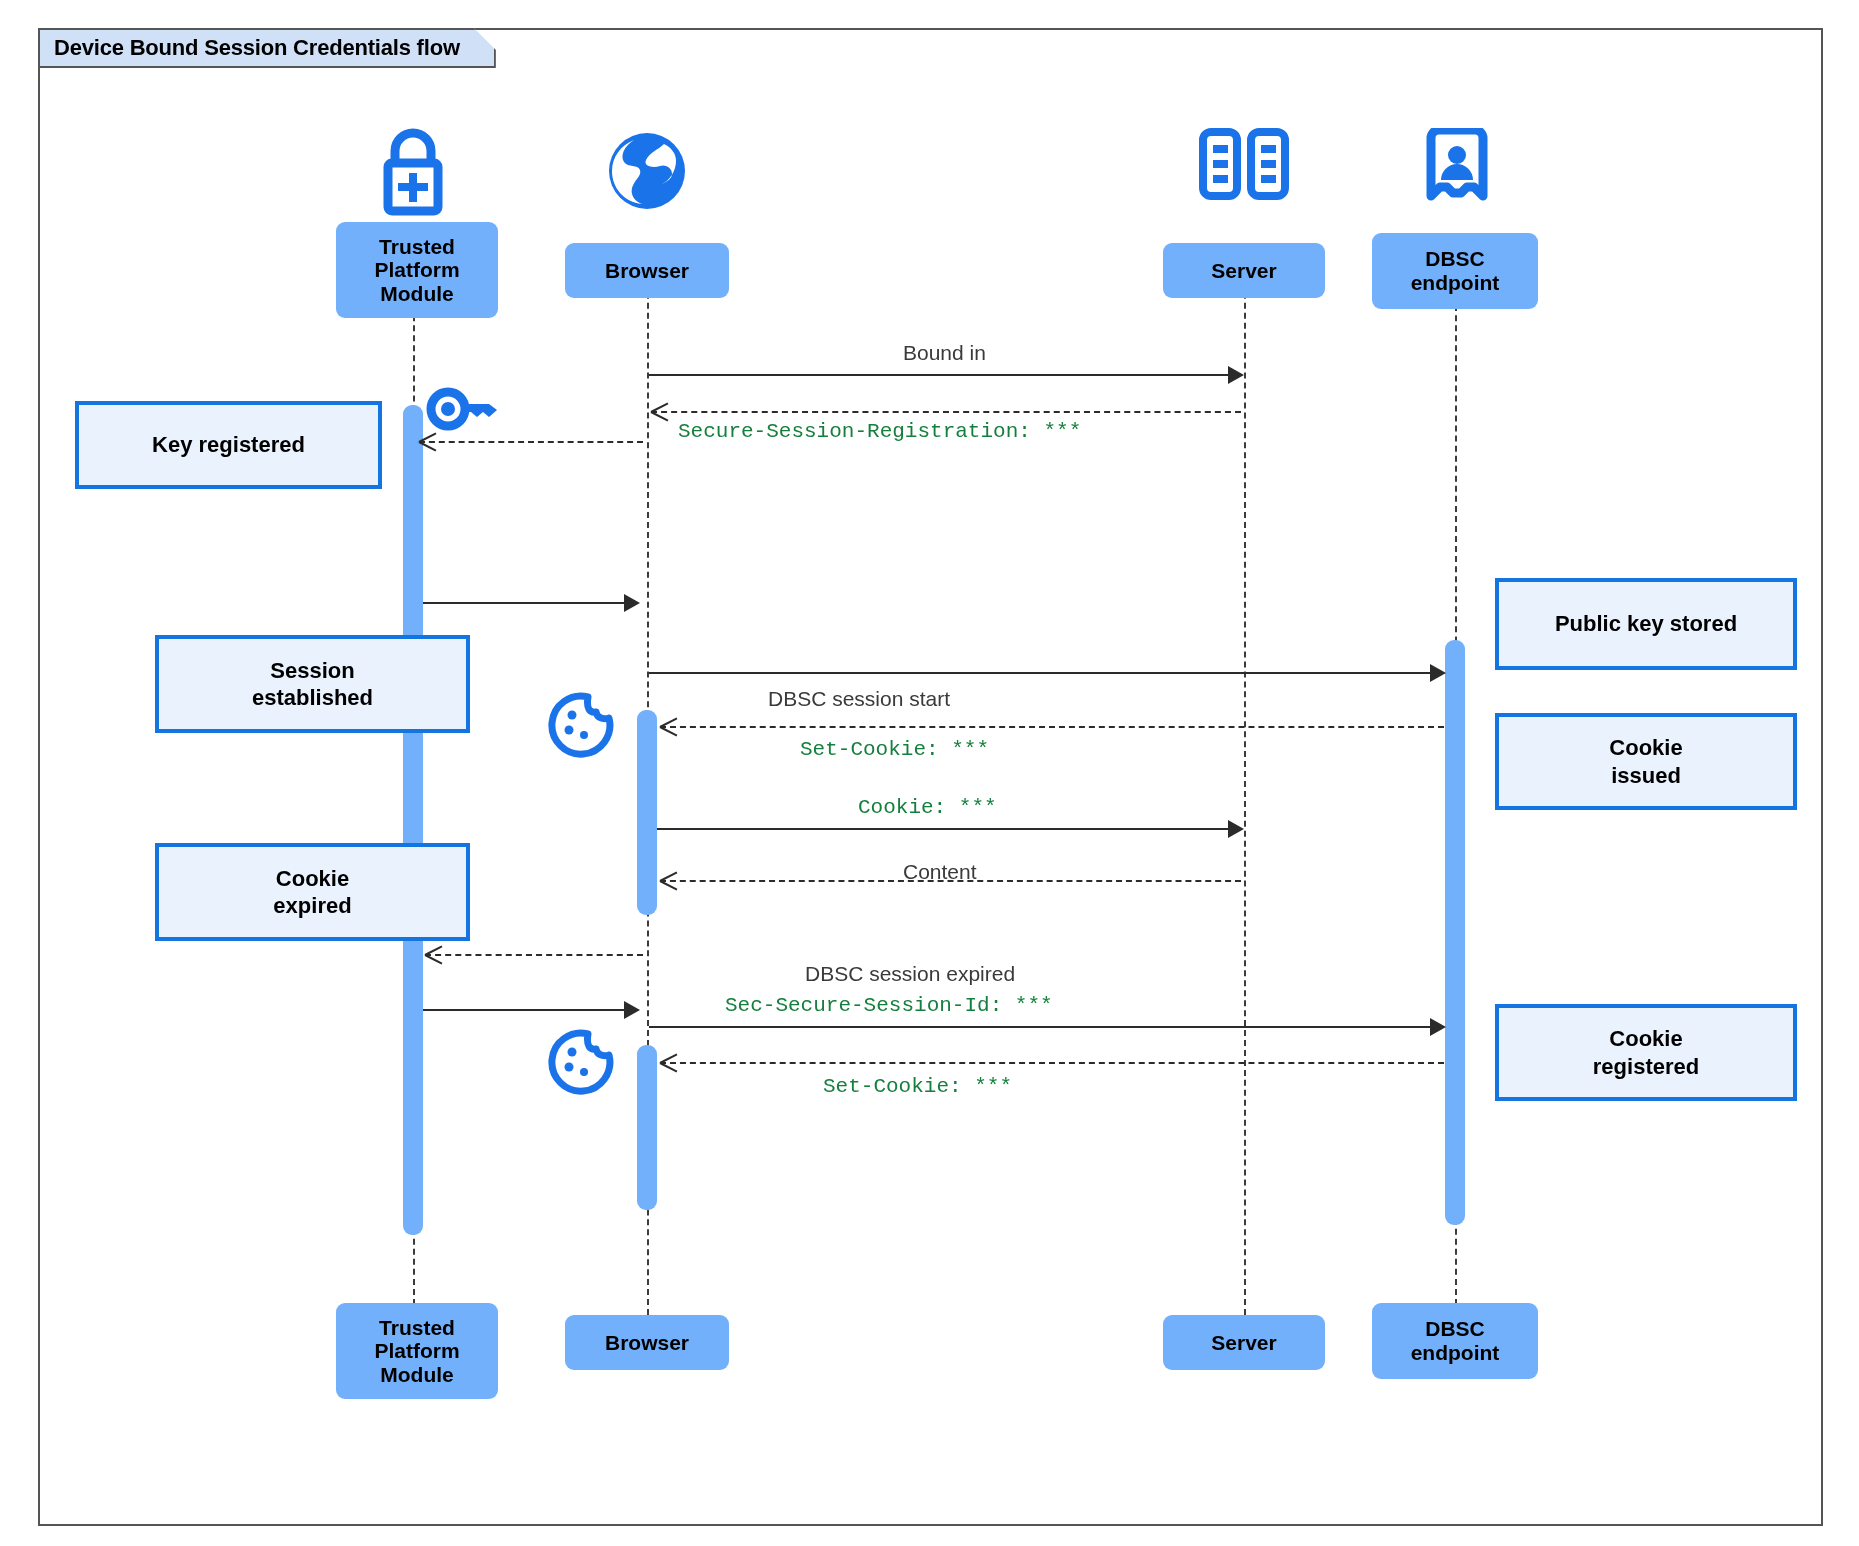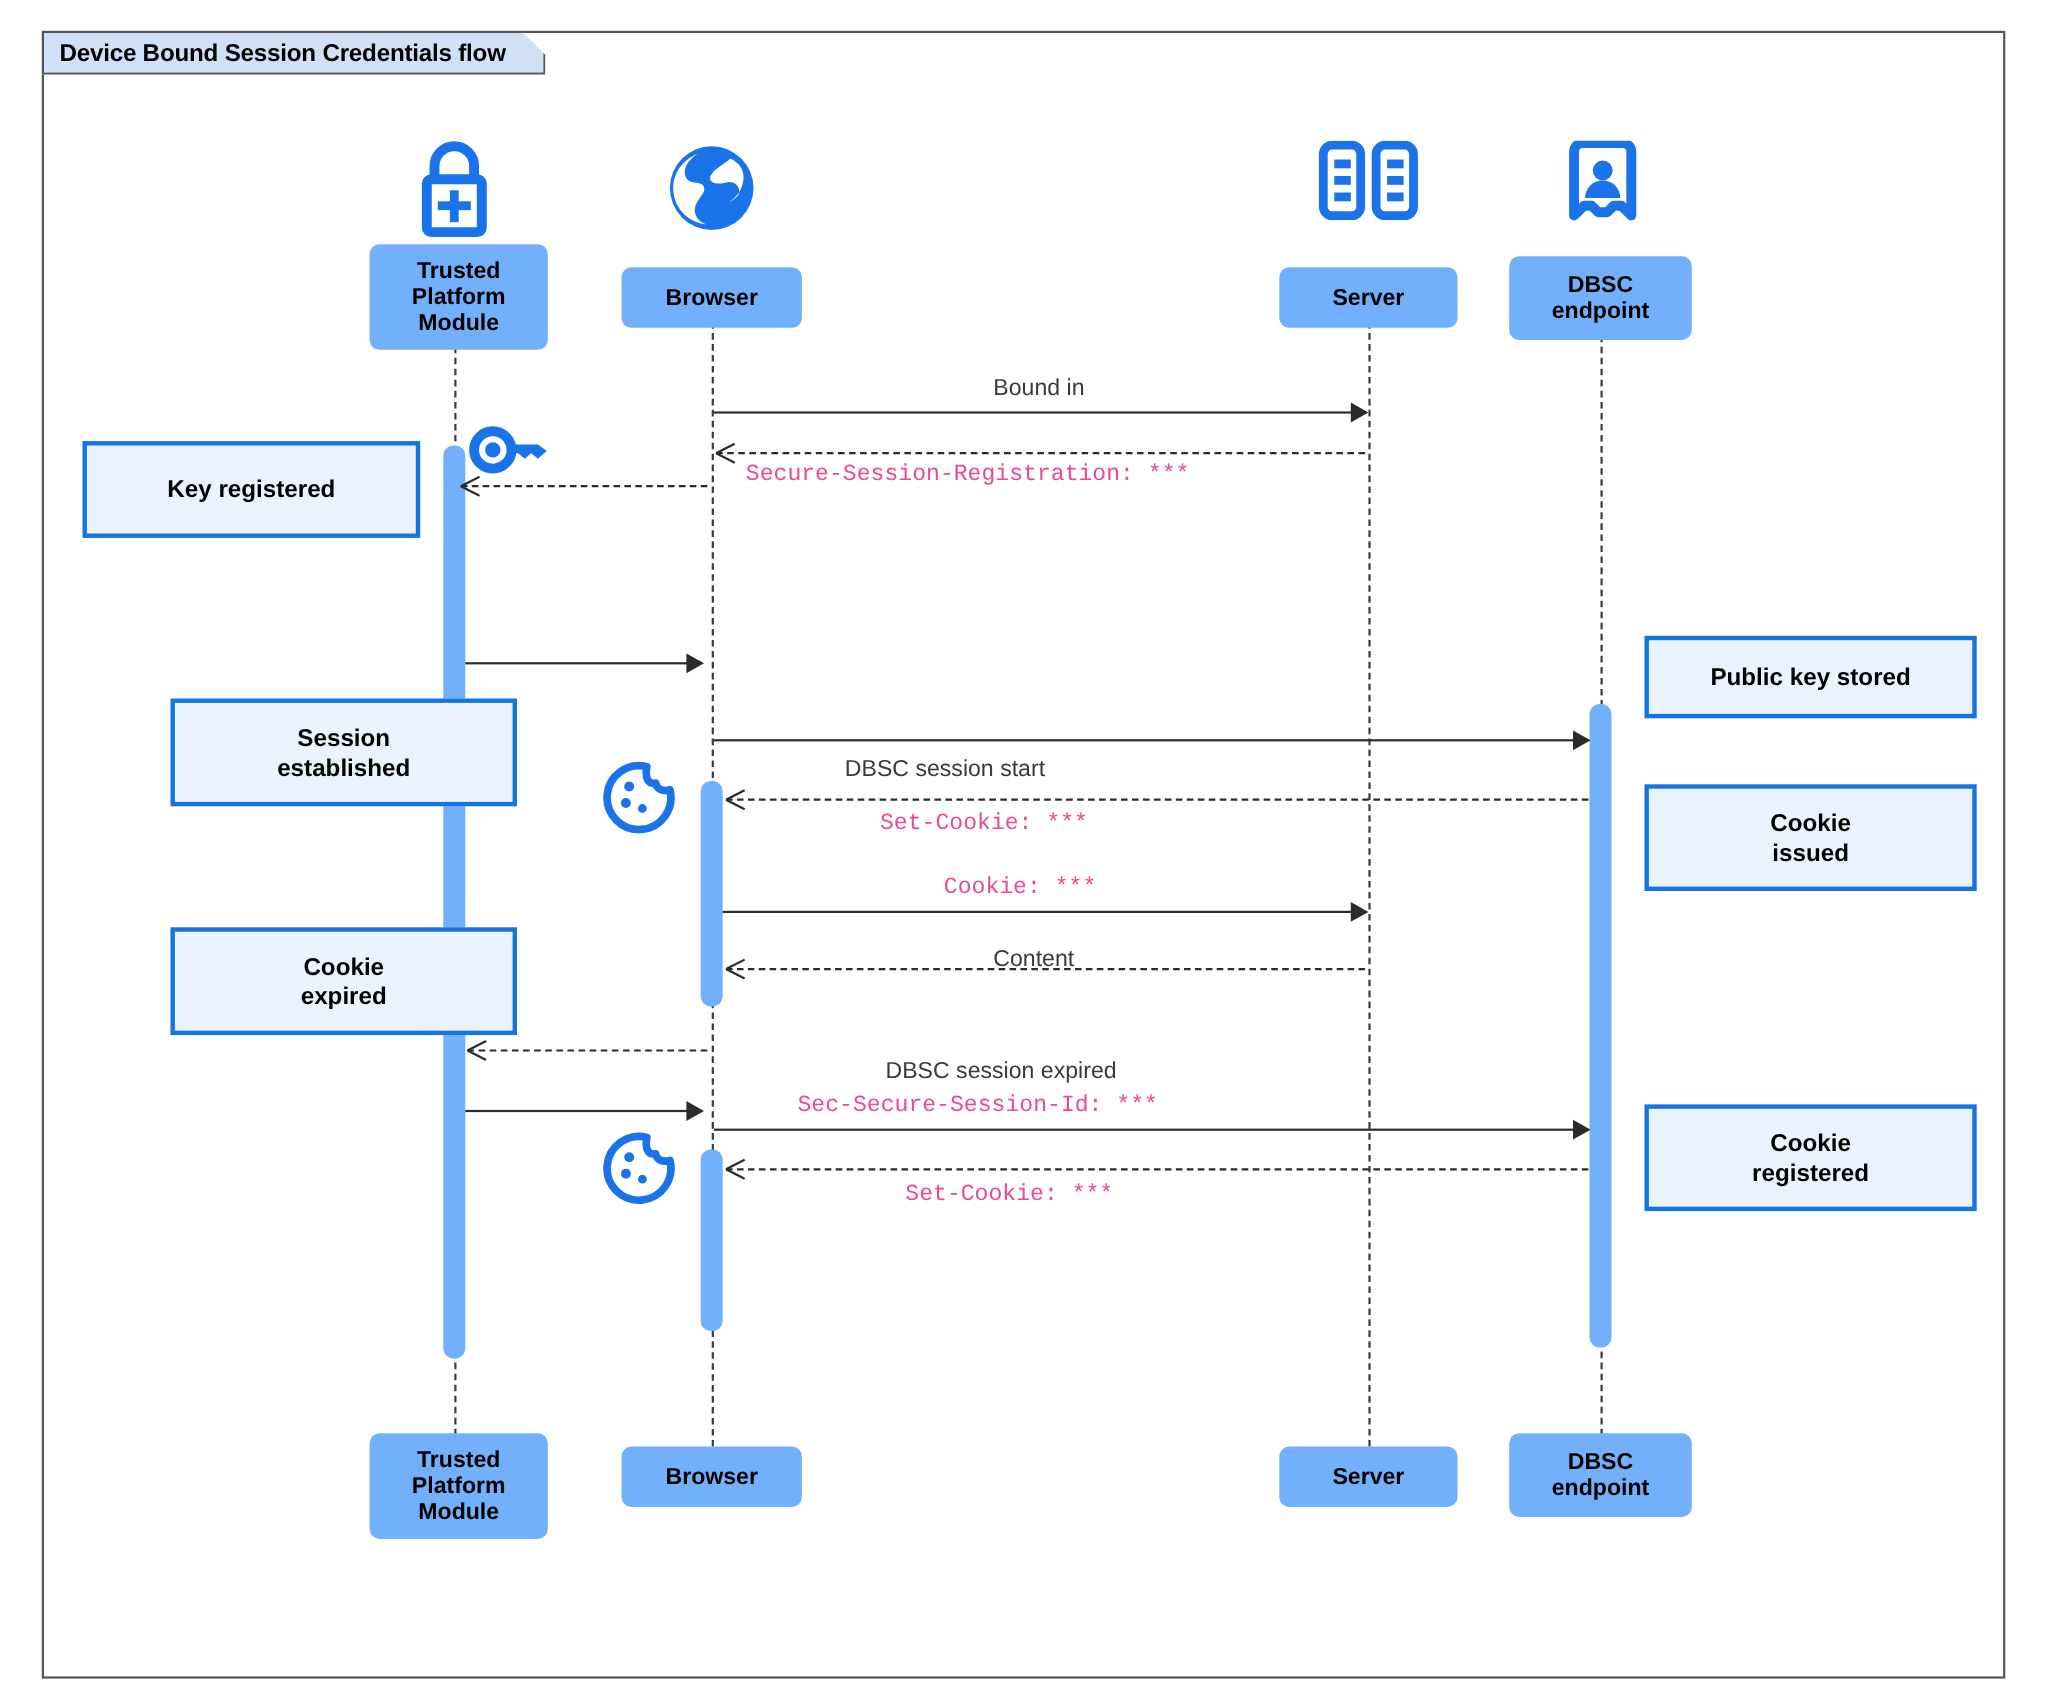--- a/index.html
+++ b/index.html
@@ -30,21 +30,21 @@
          line-height:1.12;padding:6px 10px;box-sizing:border-box;}
 
   
   .note{position:absolute;background:#eaf2fd;border:4px solid #1575e0;
         box-sizing:border-box;display:flex;align-items:center;justify-content:center;
         text-align:center;font-weight:bold;font-size:22px;color:#000;line-height:1.25;}
 
   
   .msg{position:absolute;font-size:21px;color:#3a3a3a;white-space:nowrap;
        font-family:"Liberation Sans",sans-serif;}
-  .msg.mono{font-family:"Liberation Mono",monospace;font-size:21px;color:#ec4899;}
+  .msg.mono{font-family:"Liberation Mono",monospace;font-size:21px;color:#15803d;}
 
   
   .arrow{position:absolute;height:0;border-top:2px solid #2b2b2b;}
   .arrow.dashed{border-top:2px dashed #2b2b2b;}
   .arrowhead{position:absolute;width:0;height:0;}
   .arrowhead.right{border-top:9px solid transparent;border-bottom:9px solid transparent;
                    border-left:16px solid #2b2b2b;}
   .arrowhead.left-open{}
   .arrowhead.left-open::before,.arrowhead.left-open::after{
       content:"";position:absolute;width:19px;height:0;border-top:2px solid #2b2b2b;}
@@ -217,21 +217,21 @@
     </div>
   </div>
 
   <div class="note" style="left:155px;top:843px;width:315px;height:98px;">
     <div>
       <div>Cookie</div>
       <div>expired</div>
     </div>
   </div>
 
-  <div class="note" style="left:1495px;top:578px;width:302px;height:75px;">
+  <div class="note" style="left:1495px;top:578px;width:302px;height:92px;">
     <div>
       <div>Public key stored</div>
     </div>
   </div>
 
   <div class="note" style="left:1495px;top:713px;width:302px;height:97px;">
     <div>
       <div>Cookie</div>
       <div>issued</div>
     </div>

